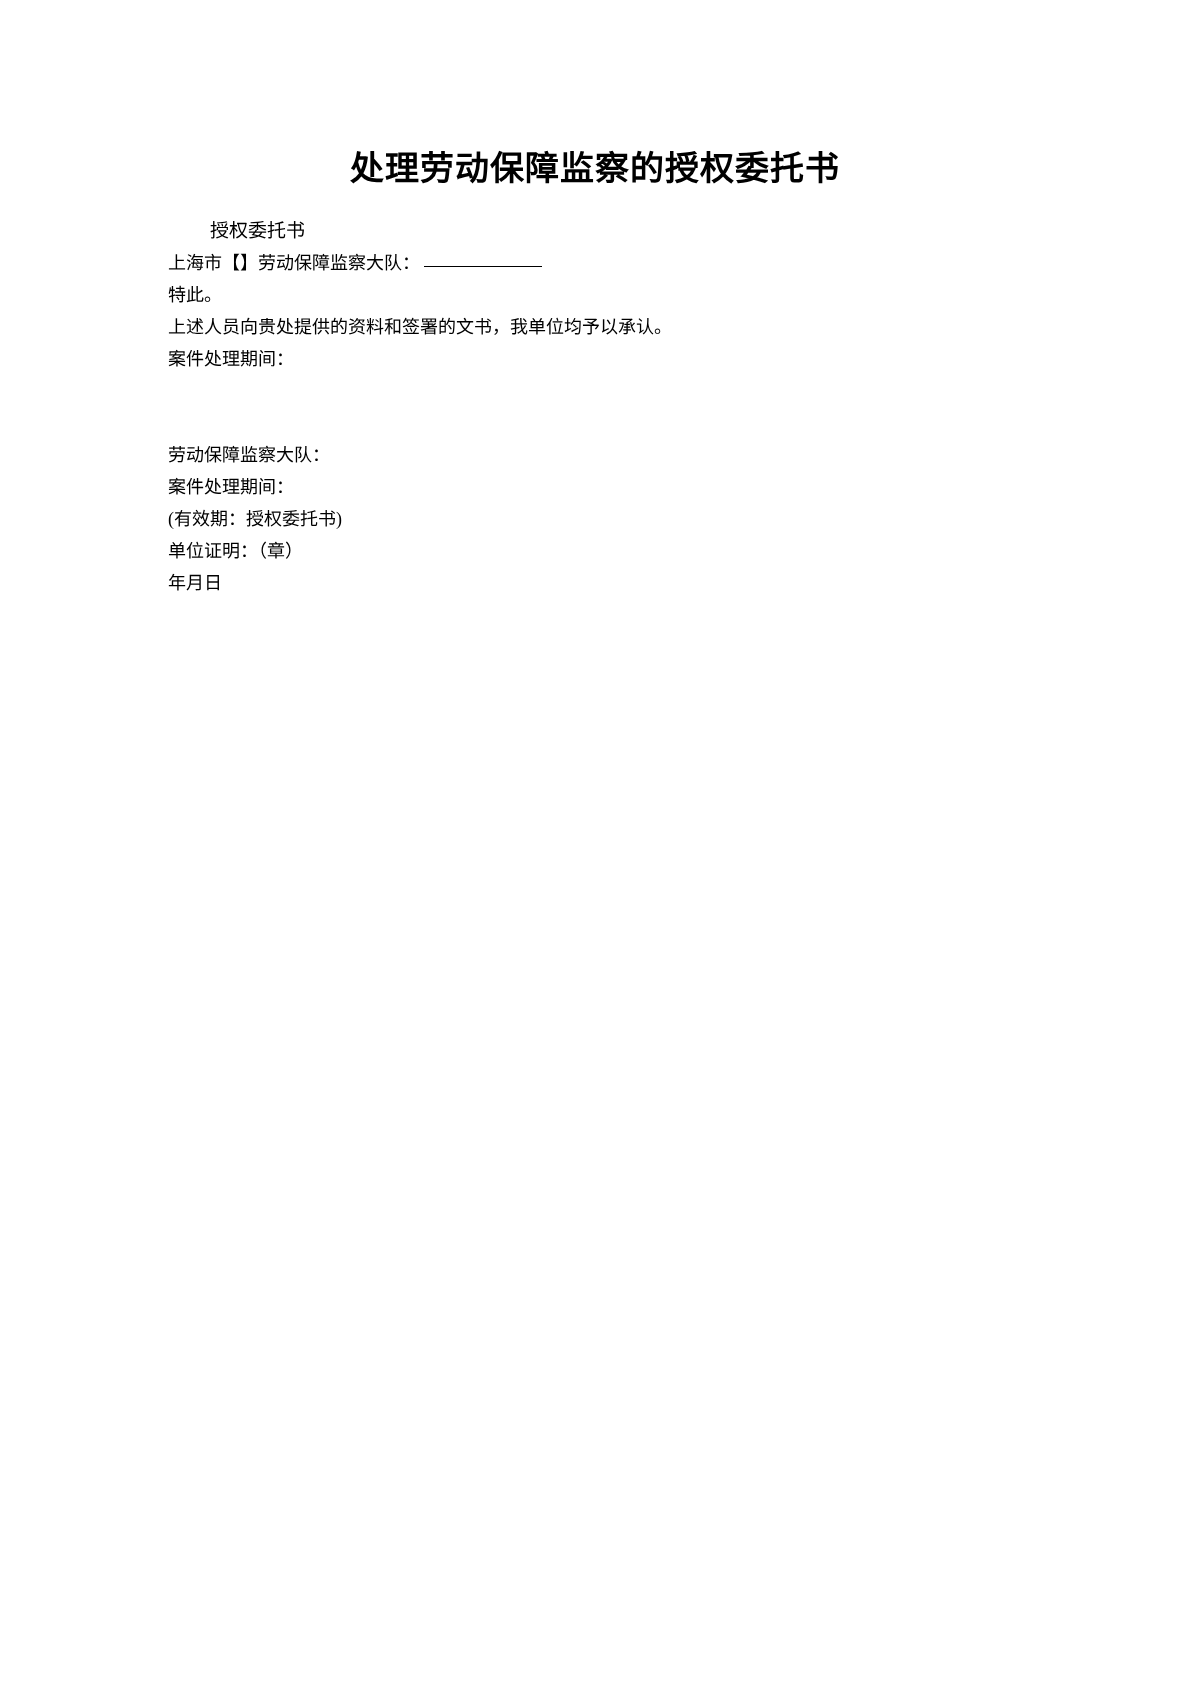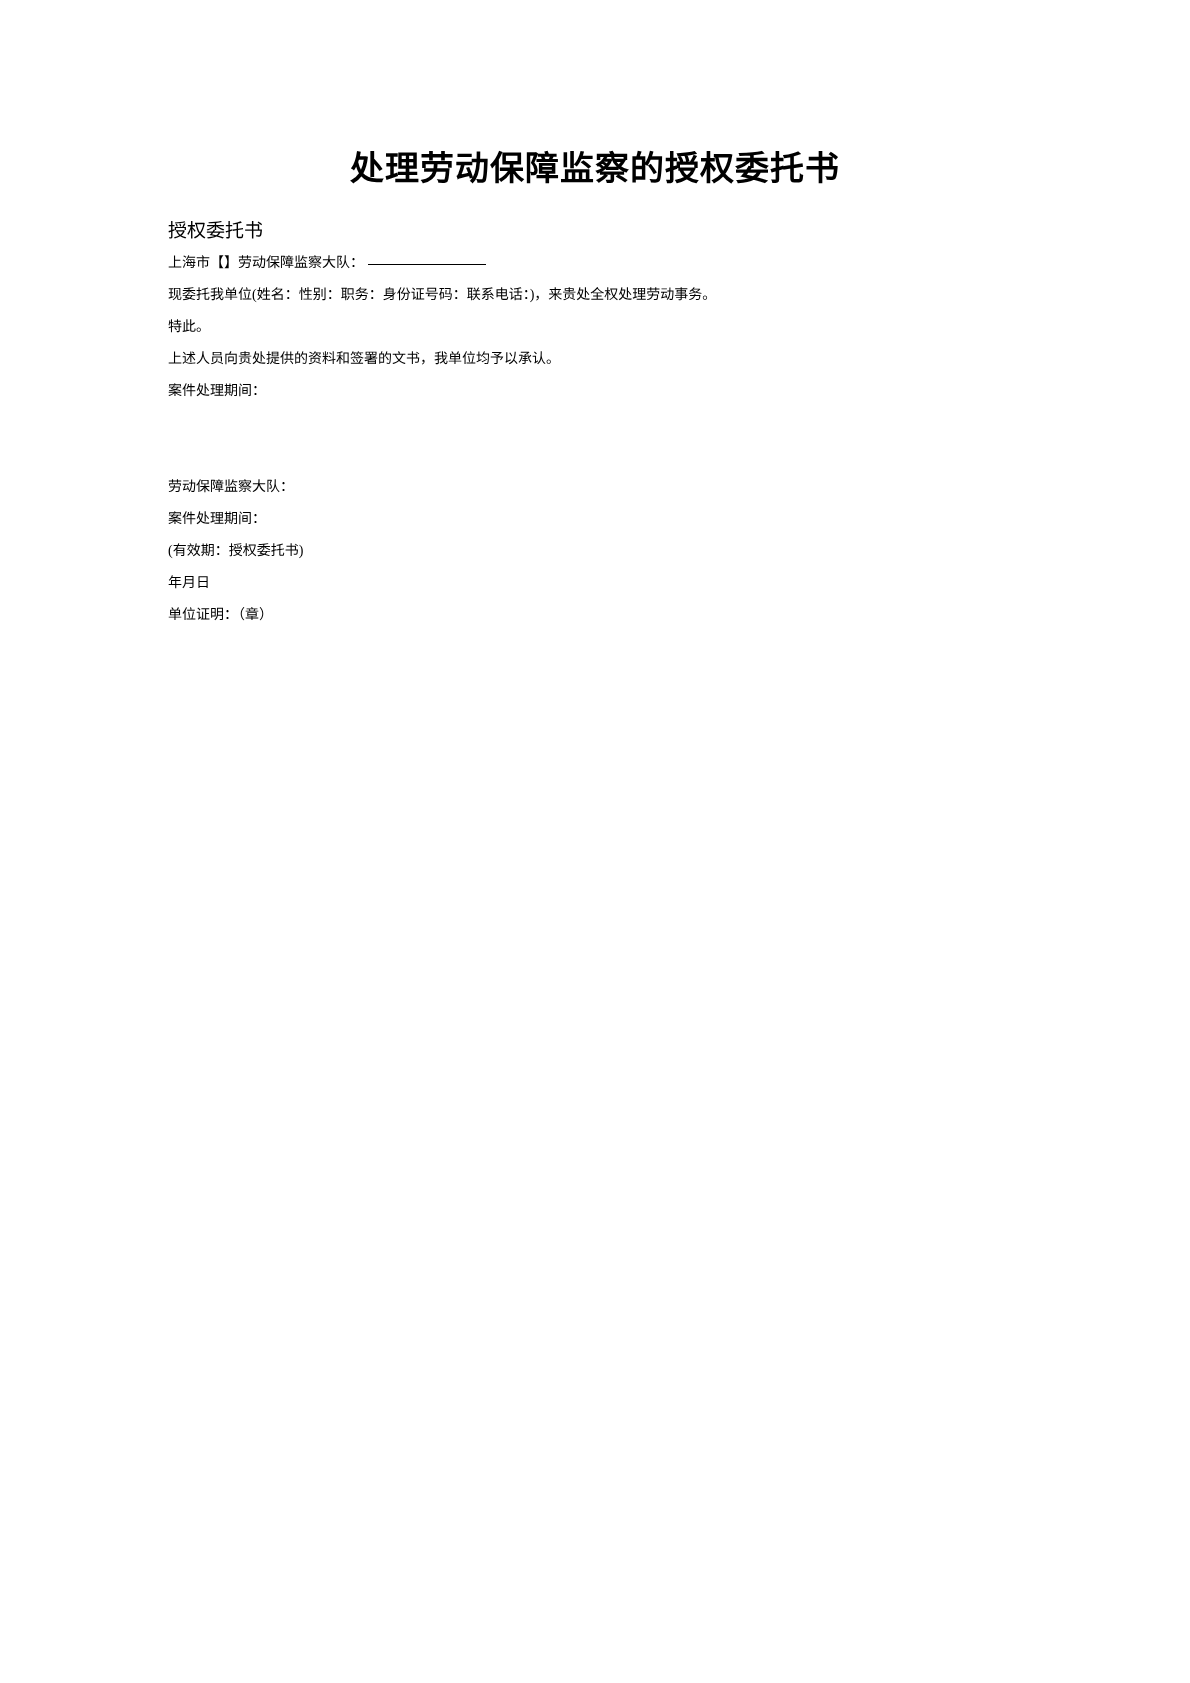--- a/index.html
+++ b/index.html
@@ -31,26 +31,27 @@
     margin: 0;
     padding-top: 148px;
     line-height: 1.2;
   }
   .body-block {
     margin-top: 26px;
     padding-left: 168px;
     padding-right: 150px;
   }
   .line {
-    font-size: 14px;
+    font-size: 18px;
     line-height: 32px;
     white-space: nowrap;
   }
   .line.first {
     font-size: 19px;
+    margin-left: 42px;
   }
   .blank-underline {
     display: inline-block;
     width: 118px;
     border-bottom: 1px solid #000;
     vertical-align: 2px;
     margin-left: 4px;
   }
   .gap {
     height: 64px;
@@ -62,27 +63,26 @@
 <div class="page">
 
   <h1 class="doc-title">处理劳动保障监察的授权委托书</h1>
 
   <div class="body-block">
 
     <div class="line first">授权委托书</div>
 
     <div class="line"><span>上海市【】劳动保障监察大队：</span><span class="blank-underline"></span></div>
 
-    <div class="line">现委托我单位(姓名：性别：职务：身份证号码：联系电话：)，来贵处全权处理劳动事务。</div>
     <div class="line">特此。</div>
     <div class="line">上述人员向贵处提供的资料和签署的文书，我单位均予以承认。</div>
     <div class="line">案件处理期间：</div>
 
     <div class="gap"></div>
 
     <div class="line">劳动保障监察大队：</div>
     <div class="line">案件处理期间：</div>
     <div class="line">(有效期：授权委托书)</div>
+    <div class="line">单位证明：（章）</div>
     <div class="line">年月日</div>
-    <div class="line">单位证明：（章）</div>
 
   </div>
 </div>
 
 </body></html>

